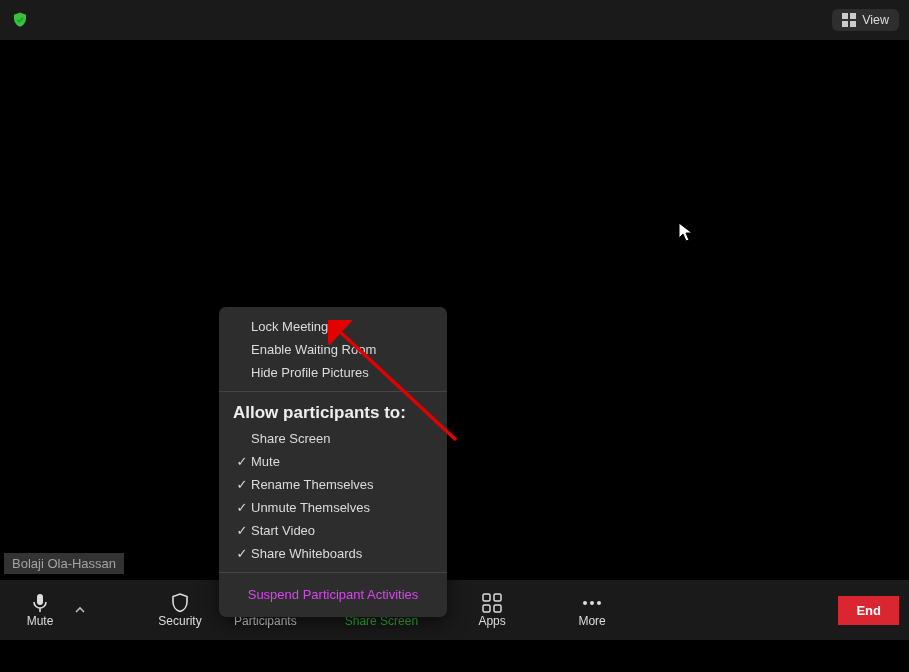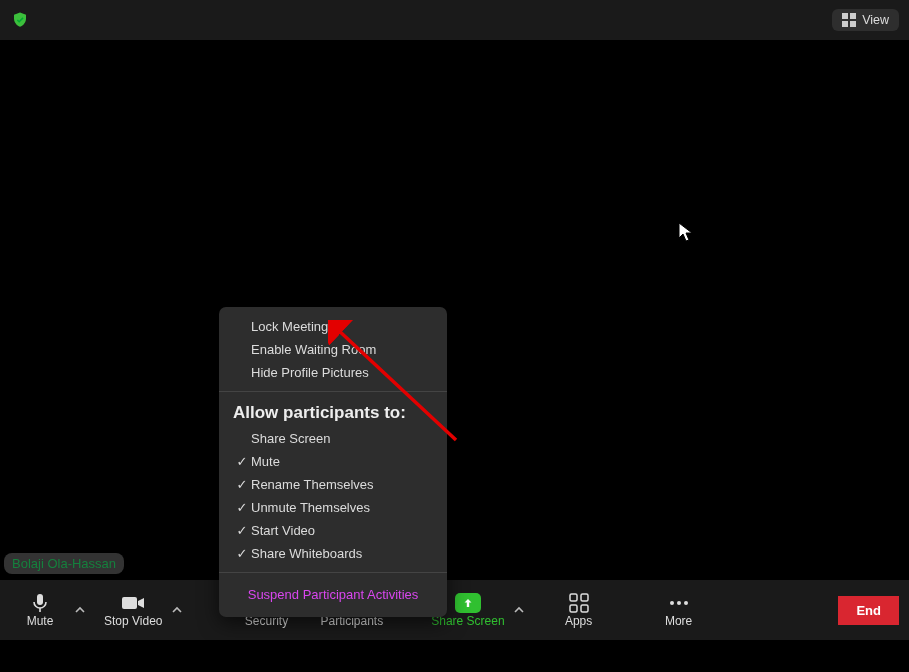--- a/index.html
+++ b/index.html
@@ -41,24 +41,24 @@
   .video-area {
     height: 540px;
     background: #000;
     position: relative;
   }
   .name-chip {
     position: absolute;
     left: 4px;
     bottom: 6px;
     background: rgba(60,60,60,0.85);
-    color: #15803d;
+    color: #a3a3a3;
     font-size: 13px;
     padding: 3px 8px;
-    border-radius: 8px;
+    border-radius: 0;
   }
   .bottombar {
     height: 60px;
     background: #1a1a1a;
     display: flex;
     align-items: center;
     padding: 0 10px;
     position: relative;
   }
   .ctrl {
@@ -206,36 +206,20 @@
     </div>
     <div class="caret">
       <svg width="10" height="10" viewBox="0 0 10 10">
           <path d="M1 7l4-4 4 4" stroke="#bbb" stroke-width="1.6" fill="none"></path>
         </svg>
     </div>
   </div>
 
   <div class="spacer-sm"></div>
 
-  <div class="group">
-    <div class="ctrl">
-      <span class="icon-slot">
-        <svg width="24" height="16" viewBox="0 0 24 16">
-            <rect x="1" y="2" width="15" height="12" rx="2" fill="#ddd"></rect>
-            <path d="M17 6l6-3v10l-6-3z" fill="#ddd"></path>
-          </svg>
-      </span>
-      <span>Stop Video</span>
-    </div>
-    <div class="caret">
-      <svg width="10" height="10" viewBox="0 0 10 10">
-          <path d="M1 7l4-4 4 4" stroke="#bbb" stroke-width="1.6" fill="none"></path>
-        </svg>
-    </div>
-  </div>
 
   <div style="width:50px"></div>
 
   <div class="ctrl">
     <span class="icon-slot">
       <svg width="18" height="20" viewBox="0 0 18 20">
           <path d="M9 1l7 2.5V9c0 4.5-3 8.3-7 9.5C5 17.3 2 13.5 2 9V3.5L9 1z" fill="none" stroke="#ddd" stroke-width="1.6"></path>
         </svg>
     </span>
     <span>Security</span>

